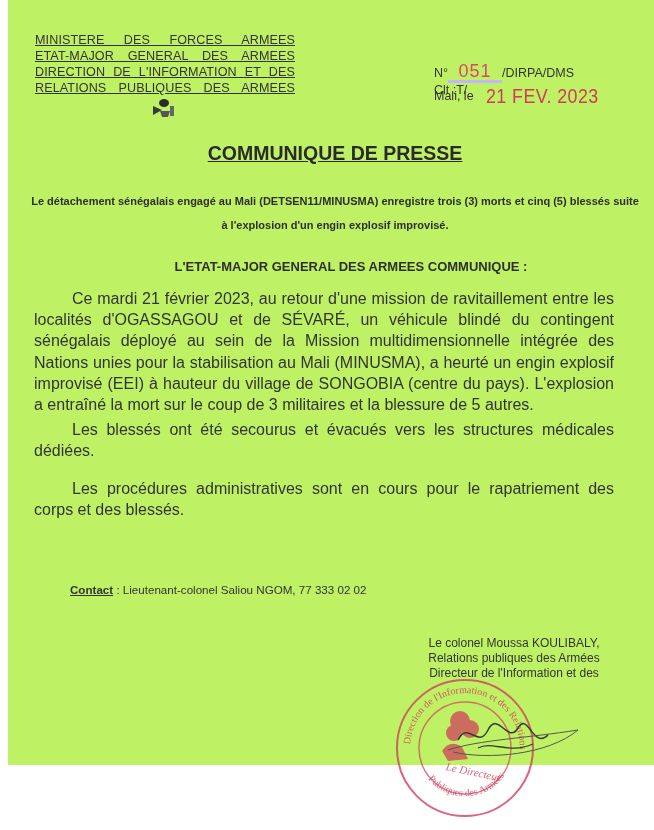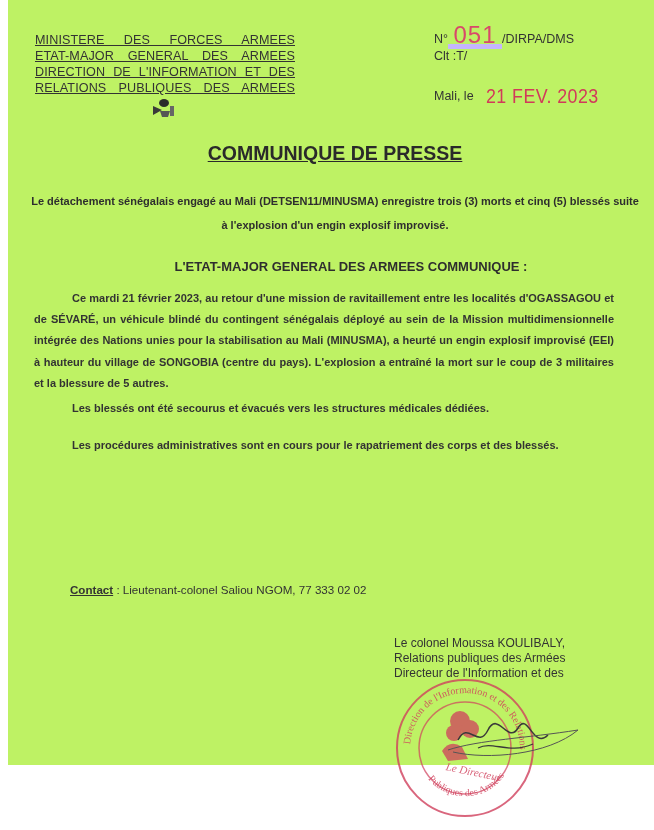--- a/index.html
+++ b/index.html
@@ -11,23 +11,23 @@
     .header-left .line {
       font-size: 12.6px; line-height: 16px; text-transform: uppercase;
       text-decoration: underline; letter-spacing: 0.1px; white-space: nowrap;
       color: #333; text-align: justify; text-align-last: justify;
     }
     .emblem { position: absolute; left: 143px; top: 97px; width: 26px; height: 22px; }
 
     .header-right { position: absolute; left: 426px; top: 26px; width: 220px; }
     .ref-line { font-size: 12.5px; color: #333; line-height: 14px; white-space: nowrap; }
     .ref-num {
-      display: inline-block; width: 54px; border-bottom: 5px solid #c4b5fd;
-      color: #d9486a; font-size: 24px; line-height: 18px; text-align: center;
-      font-family: "Liberation Sans", sans-serif; letter-spacing: 1px;
+      display: inline-block; width: 54px; border-bottom: 3px solid #c4b5fd;
+      color: #d9486a; font-size: 18px; line-height: 18px; text-align: center;
+      font-family: "Liberation Sans", sans-serif; letter-spacing: 1px; margin-top: 36px;
     }
     .date-line { position: absolute; left: 426px; top: 84px; white-space: nowrap; }
     .date-label { font-size: 12.5px; color: #333; vertical-align: middle; }
     .date-stamp {
       font-size: 21px; color: #d23a5a; margin-left: 8px; vertical-align: middle;
       letter-spacing: 0.5px; transform: scaleX(0.85); display: inline-block; transform-origin: left;
     }
 
     .title {
       position: absolute; left: 0; width: 654px; top: 142px; text-align: center;
@@ -37,29 +37,29 @@
       position: absolute; left: 22px; width: 610px; top: 189px; text-align: center;
       font-size: 11px; font-weight: bold; line-height: 24px; color: #2e2e2e;
     }
     .section-head {
       position: absolute; left: 0; width: 654px; top: 259px; text-align: center;
       font-size: 13px; font-weight: bold; color: #2e2e2e; padding-left: 32px;
     }
 
     .body { position: absolute; left: 26px; top: 288px; width: 580px; }
     .para {
-      font-size: 11px; line-height: 21.2px; text-align: justify; color: #333;
-      text-indent: 38px; margin-bottom: 4px; font-weight: bold;
+      font-size: 16px; line-height: 21.2px; text-align: justify; color: #333;
+      text-indent: 38px; margin-bottom: 4px;
     }
     .para.tight { margin-bottom: 16px; }
 
     .contact { position: absolute; left: 62px; top: 583px; font-size: 11.6px; color: #333; white-space: nowrap; }
     .contact .label { font-weight: bold; text-decoration: underline; }
 
-    .signature-block { position: absolute; left: 386px; top: 636px; width: 240px; }
+    .signature-block { position: absolute; left: 386px; top: 636px; width: 240px; text-align: center; }
     .sig-line { font-size: 12px; line-height: 15px; color: #333; white-space: nowrap; }
 
     .stamp { position: absolute; left: 382px; top: 673px; width: 150px; height: 150px; }
     .signature-scrawl { position: absolute; left: 430px; top: 710px; width: 150px; height: 60px; }
   </style>
 </head>
 <body>
 
 <div class="page">
 

